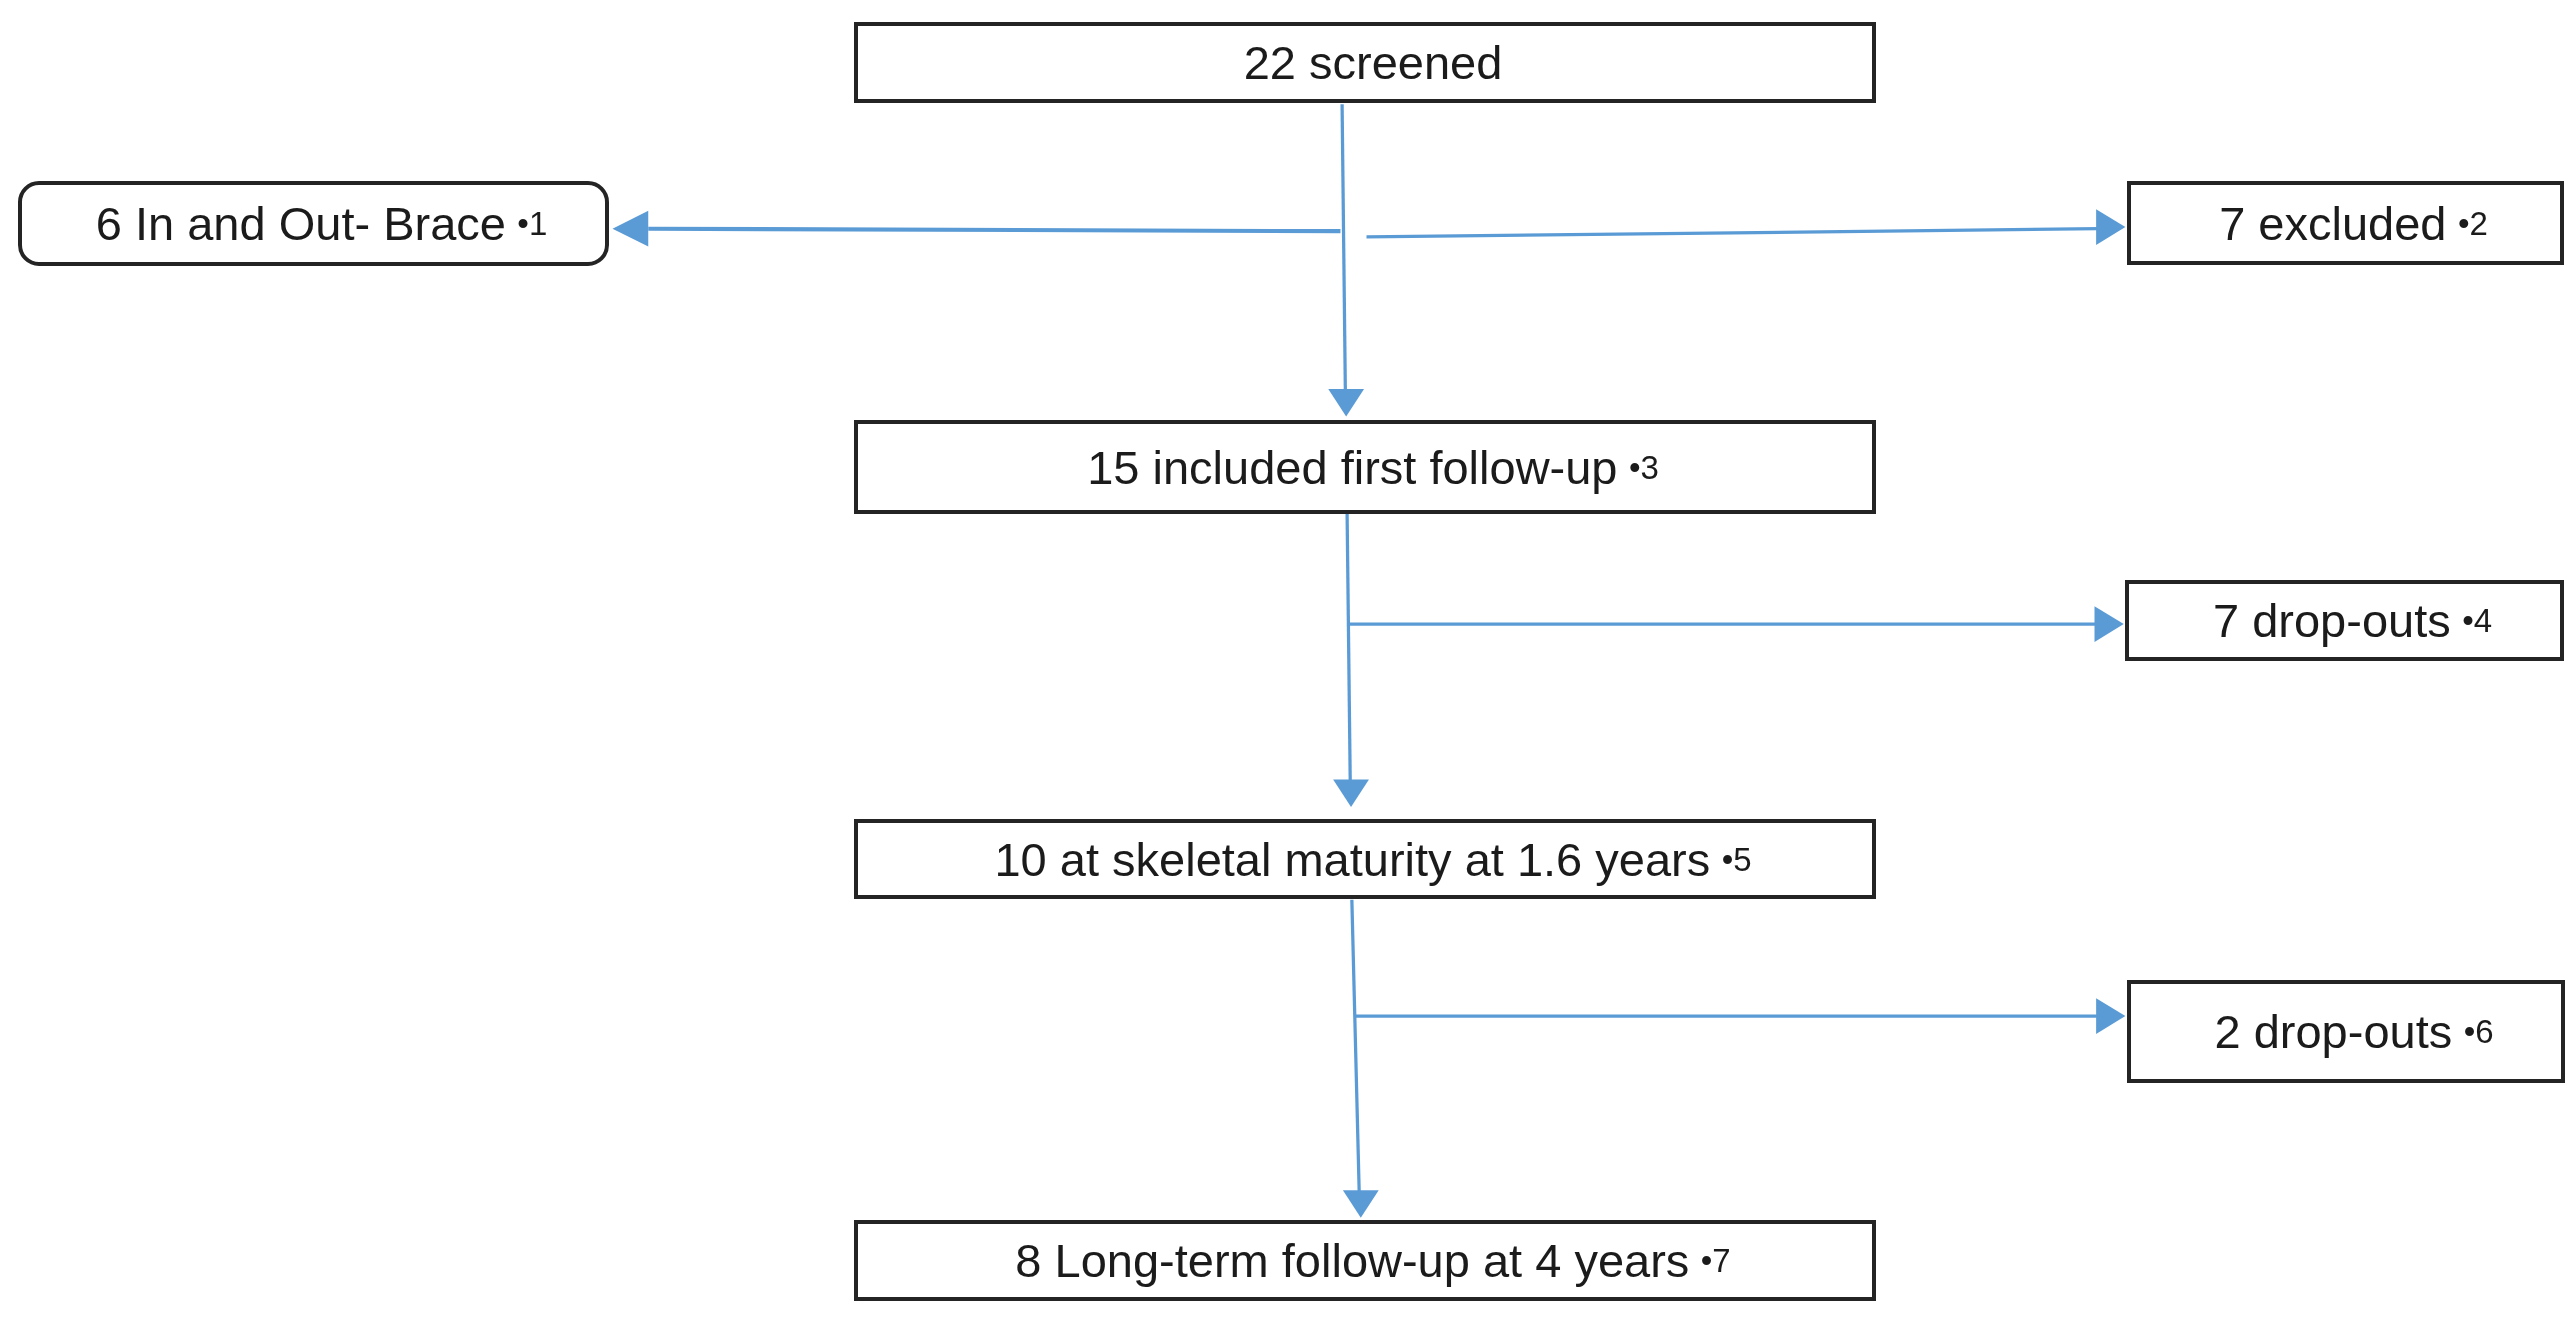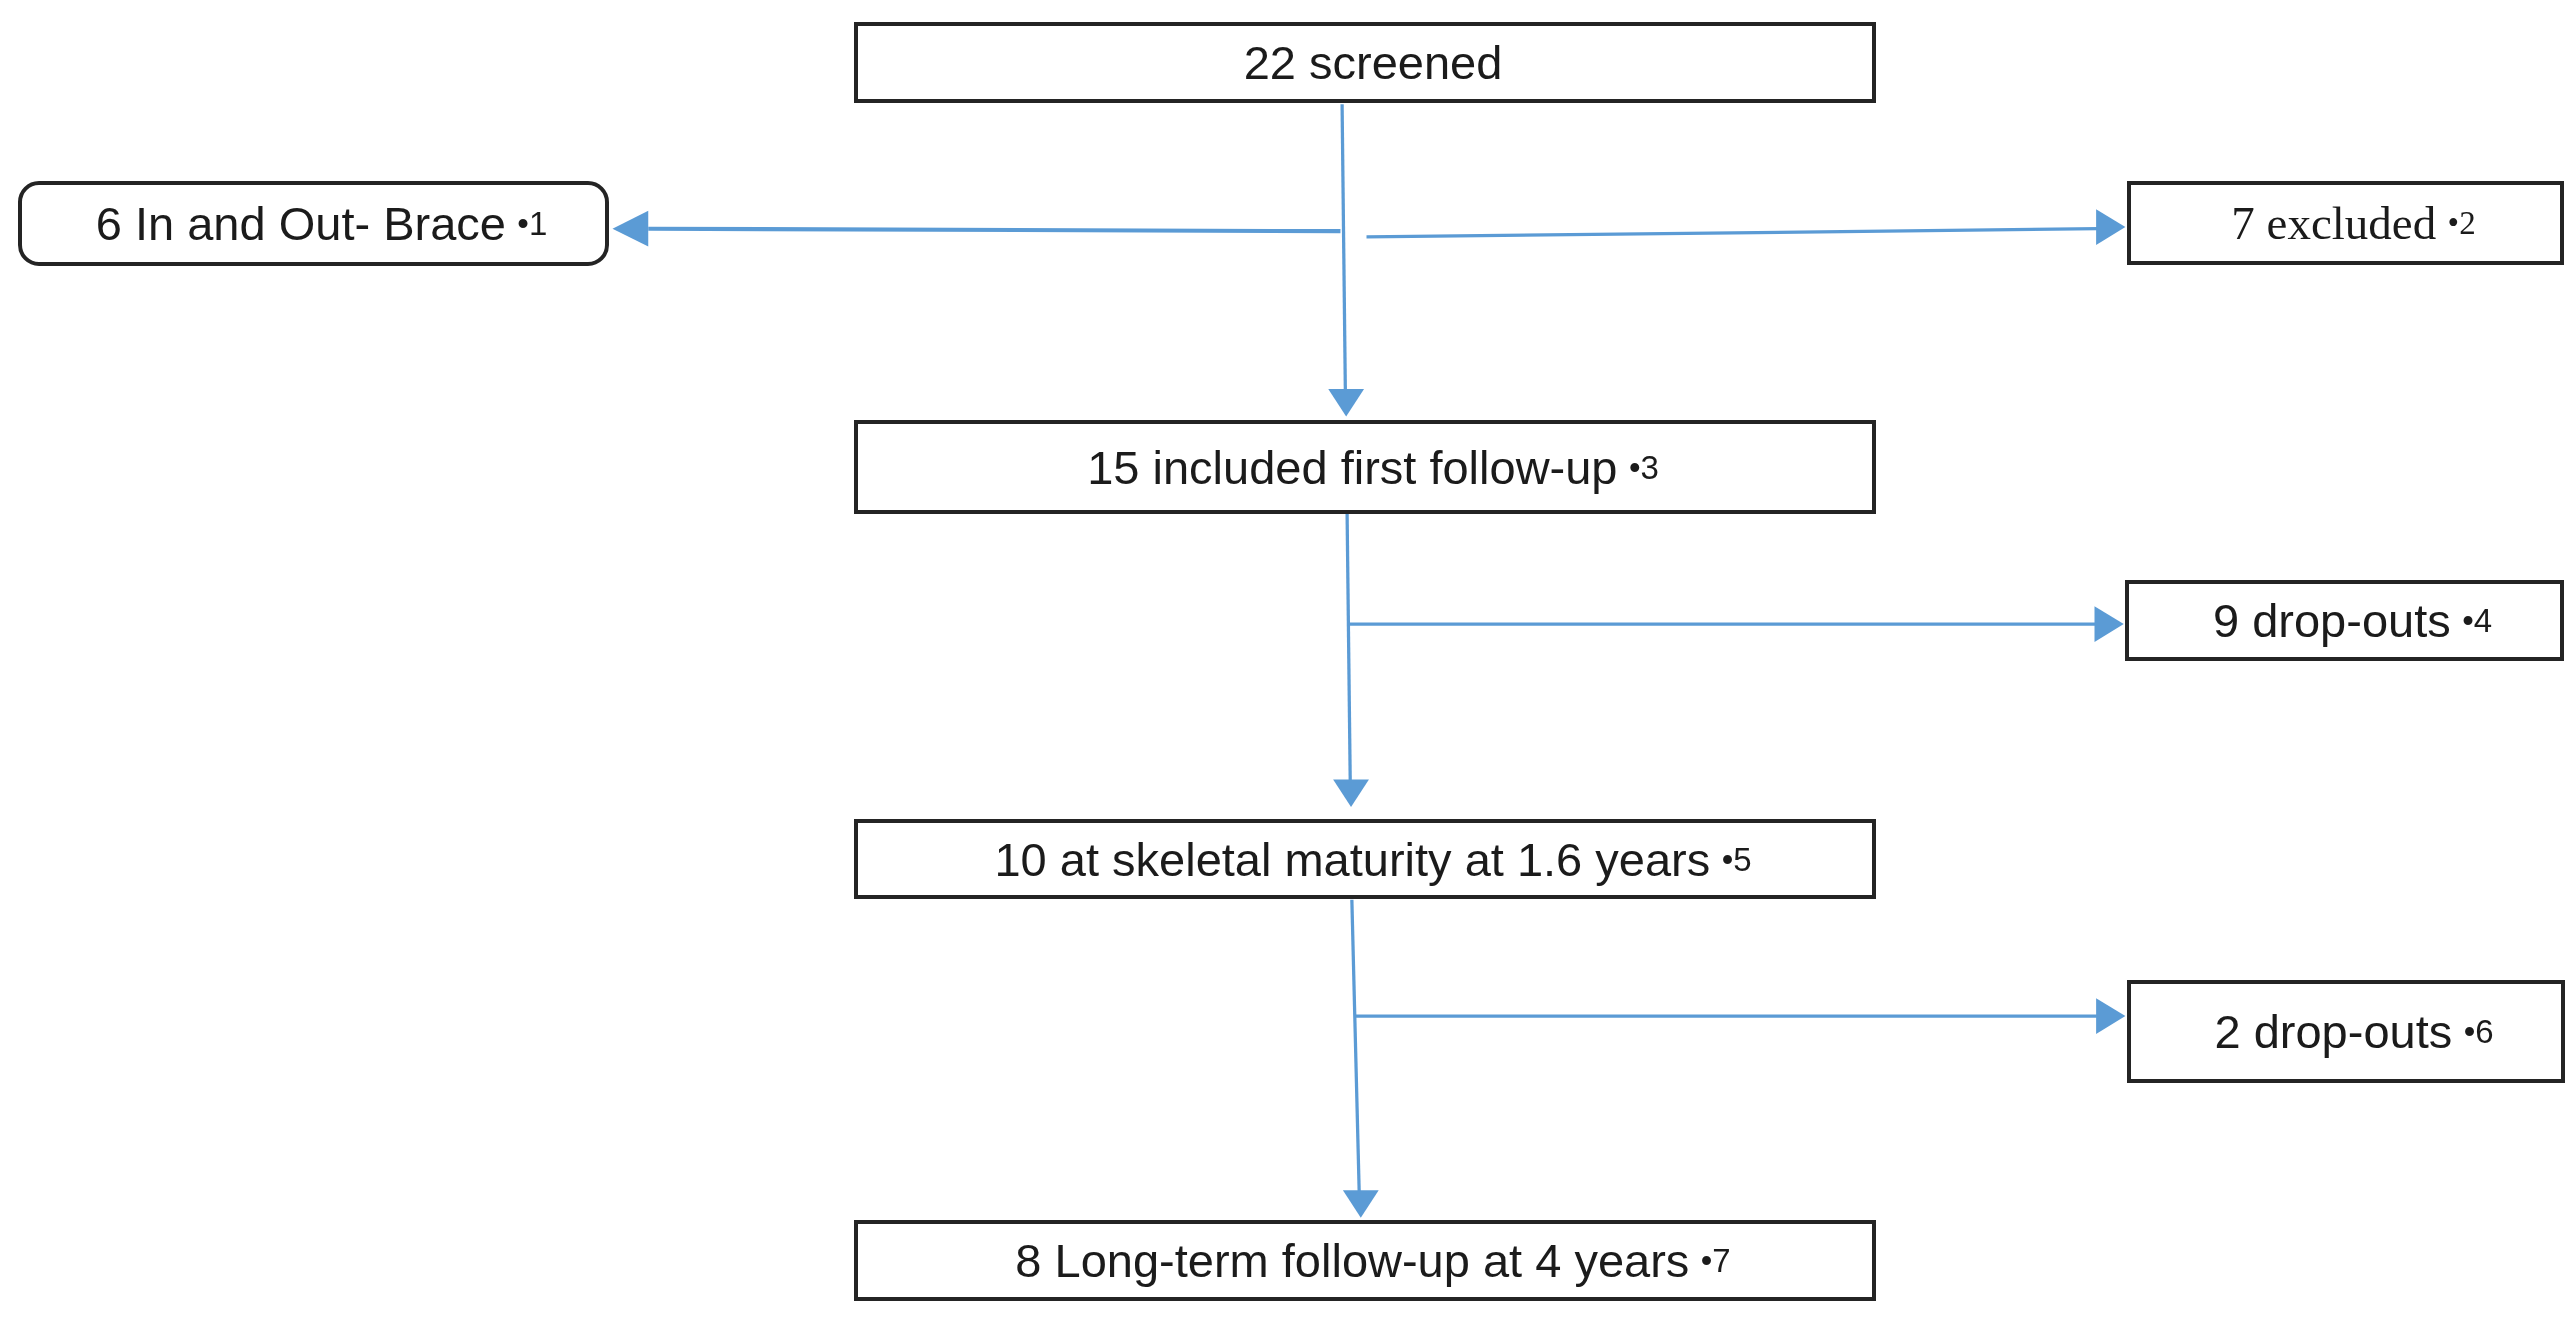--- a/index.html
+++ b/index.html
@@ -37,21 +37,21 @@
   }
   .node .marker{
     font-size:33px;
     margin-left:11.4px;
     display:inline-block;
   }
   .node .marker:empty{display:none;}
   
   .n-screened {left:854px; top:22px;   width:1022px; height:81px;}
   .n-brace    {left:18px;   top:181px;  width:591px;  height:85px;border-radius:21px;}
-  .n-excluded {left:2127px; top:181px;  width:437px;  height:84px;font-family:Liberation Serif, serif;}
+  .n-excluded {left:2127px; top:181px;  width:437px;  height:84px;}
   .n-first    {left:854px; top:420px;  width:1022px; height:94px;}
   .n-drop1    {left:2125px; top:580px;  width:439px;  height:81px;}
   .n-skeletal {left:854px; top:819px; width:1022px; height:80px;}
   .n-drop2    {left:2127px; top:980px; width:438px;  height:103px;}
   .n-longterm {left:854px; top:1220px; width:1022px; height:81px;}
 </style>
 </head>
 <body>
 
 <div class="canvas">
@@ -108,21 +108,21 @@
     <span class="lbl">7 excluded</span>
     <span class="marker">•2</span>
   </div>
 
   <div class="node n-first">
     <span class="lbl">15 included first follow-up</span>
     <span class="marker">•3</span>
   </div>
 
   <div class="node n-drop1">
-    <span class="lbl">9 drop-outs</span>
+    <span class="lbl">7 drop-outs</span>
     <span class="marker">•4</span>
   </div>
 
   <div class="node n-skeletal">
     <span class="lbl">10 at skeletal maturity at 1.6 years</span>
     <span class="marker">•5</span>
   </div>
 
   <div class="node n-drop2">
     <span class="lbl">2 drop-outs</span>

